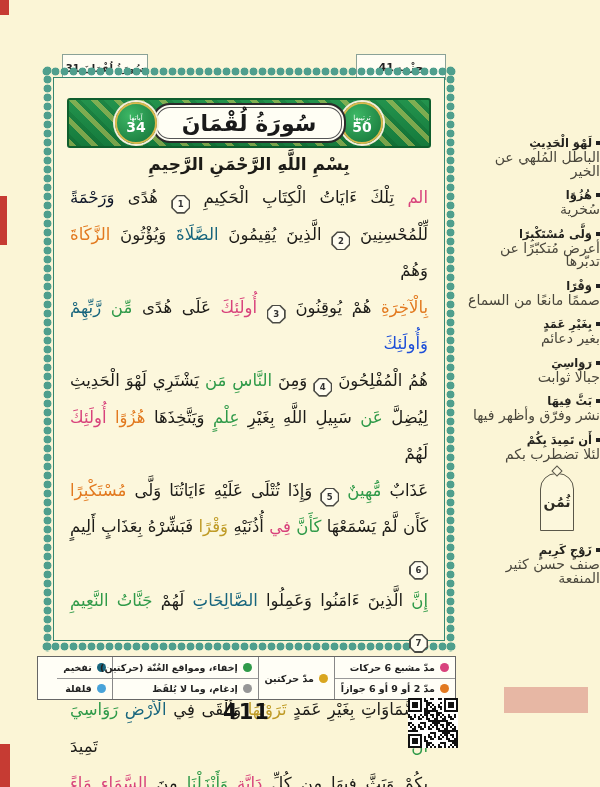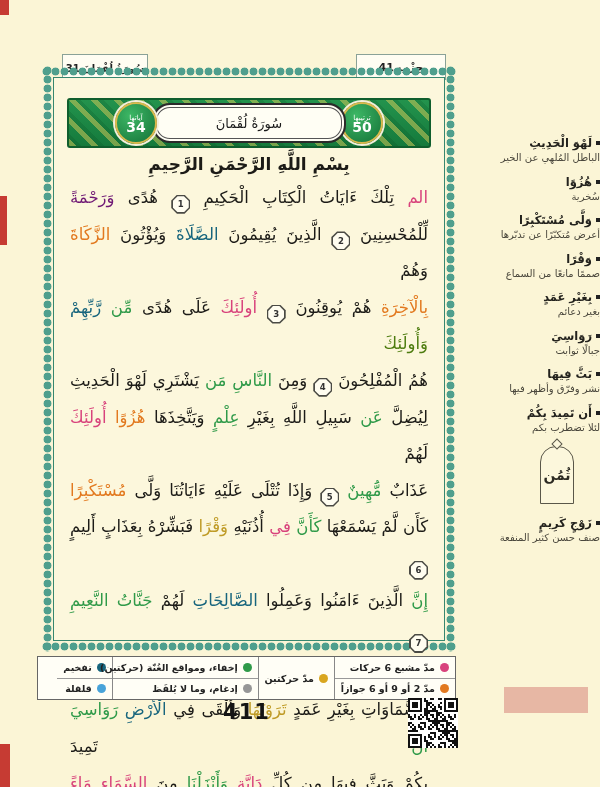--- a/index.html
+++ b/index.html
@@ -27,21 +27,21 @@
   .inner{position:absolute;inset:11px;border:1px solid #37876f;background:#fcf7dc;}
 
   
   .banner{position:absolute;left:13px;right:13px;top:20px;height:46px;background:
       repeating-linear-gradient(45deg,rgba(240,210,90,.45) 0 5px,rgba(0,60,20,.15) 5px 9px,transparent 9px 16px),
       linear-gradient(#23934d,#157a3c);
       border:2px solid #0f5e2d;border-radius:3px;display:flex;align-items:center;justify-content:center;}
   .cartouche{position:relative;width:190px;height:36px;background:#fffef4;border:2px solid #2a2a2a;
       border-radius:18px;box-shadow:inset 0 0 0 2px #fffef4, inset 0 0 0 3px #555;
       display:flex;align-items:center;justify-content:center;}
-  .cartouche .title{font-size:13px;font-weight:normal;color:#1a1a1a;direction:rtl;}
+  .cartouche .title{font-size:22px;font-weight:bold;color:#1a1a1a;direction:rtl;}
   .medal{position:absolute;top:50%;transform:translateY(-50%);width:38px;height:38px;border-radius:50%;
       background:radial-gradient(circle at 35% 30%,#3db765,#147238);border:2px solid #d9b84d;
       box-shadow:0 0 0 2px #f4efdd;display:flex;flex-direction:column;align-items:center;justify-content:center;color:#fff;direction:rtl;}
   .medal .ml{font-size:7px;line-height:8px;} .medal .mv{font-size:14px;font-weight:bold;line-height:11px;}
   .medal.right{right:46px;} .medal.left{left:46px;border-radius:21px;}
 
   
   .textwrap{position:absolute;left:16px;right:16px;top:70px;bottom:6px;direction:rtl;}
   .basmala{text-align:center;font-size:17px;line-height:32px;color:#1c1b17;font-weight:bold;}
   .qline{font-size:16.5px;line-height:36.6px;color:#1c1b17;text-align:justify;text-align-last:justify;white-space:normal;}
@@ -50,21 +50,21 @@
   .marker .min{display:flex;width:16px;height:16px;align-items:center;justify-content:center;
       clip-path:polygon(30% 0,70% 0,100% 30%,100% 70%,70% 100%,30% 100%,0 70%,0 30%);
       background:#fffdf0;font-size:8.5px;font-weight:bold;color:#333;}
 
   
   .margincol{position:absolute;left:468px;top:136px;width:138px;height:548px;direction:rtl;
       display:flex;flex-direction:column;gap:10px;padding-right:6px;box-sizing:border-box;}
   .gloss{text-align:right;}
   .gword{font-size:11.5px;font-weight:bold;color:#23221d;line-height:15px;}
   .gword .bul{display:inline-block;width:4px;height:4px;background:#222;margin-left:4px;vertical-align:2px;}
-  .gmean{font-size:10px;color:#4a473c;line-height:13.5px;}
+  .gmean{font-size:14px;color:#4a473c;line-height:13.5px;}
   .thumn{width:32px;height:56px;margin:2px 26px 2px 0;position:relative;border:1.2px solid #5a5749;
       border-radius:16px 16px 0 0;background:#fcf7dc;display:flex;align-items:center;justify-content:center;}
   .thumn::before{content:"";position:absolute;top:-7px;left:50%;width:6px;height:6px;background:#fcf7dc;
       border:1.2px solid #5a5749;transform:translateX(-50%) rotate(45deg);}
   .thumn span{font-size:14px;font-weight:bold;color:#2c2a22;}
 
   
   .legend{position:absolute;left:37px;top:656px;width:419px;height:44px;background:#fffef6;
       border:1px solid #666;display:flex;flex-direction:row-reverse;box-sizing:border-box;}
   .lcol{display:flex;flex-direction:column;box-sizing:border-box;}
@@ -111,27 +111,27 @@
           <span class="ml">آياتها</span>
           <span class="mv">34</span>
         </div>
       </div>
 
       <div class="textwrap">
         <div class="basmala">بِسْمِ اللَّهِ الرَّحْمَنِ الرَّحِيمِ</div>
         <div>
             <div class="qline"><span style="color: rgb(216, 67, 124);">الم</span> <span style="color: rgb(28, 27, 23);">تِلْكَ ءَايَاتُ الْكِتَابِ الْحَكِيمِ</span> <span class="marker">
                 <span class="min">1</span>
-              </span> <span style="color: rgb(28, 27, 23);">هُدًى</span> <span style="color: #701a75;">وَرَحْمَةً</span> </div>
+              </span> <span style="color: rgb(28, 27, 23);">هُدًى</span> <span style="color: #0f172a;">وَرَحْمَةً</span> </div>
             <div class="qline"><span style="color: rgb(28, 27, 23);">لِّلْمُحْسِنِينَ</span> <span class="marker">
                 <span class="min">2</span>
               </span> <span style="color: rgb(28, 27, 23);">الَّذِينَ يُقِيمُونَ</span> <span style="color: rgb(23, 101, 125);">الصَّلَاةَ</span> <span style="color: rgb(28, 27, 23);">وَيُؤْتُونَ</span> <span style="color: rgb(226, 121, 31);">الزَّكَاةَ</span> <span style="color: rgb(28, 27, 23);">وَهُمْ</span> </div>
             <div class="qline"><span style="color: rgb(226, 121, 31);">بِالْآخِرَةِ</span> <span style="color: rgb(28, 27, 23);">هُمْ يُوقِنُونَ</span> <span class="marker">
                 <span class="min">3</span>
-              </span> <span style="color: rgb(216, 67, 124);">أُولَئِكَ</span> <span style="color: rgb(28, 27, 23);">عَلَى هُدًى</span> <span style="color: rgb(47, 154, 73);">مِّن</span> <span style="color: rgb(23, 101, 125);">رَّبِّهِمْ</span> <span style="color: #4d7c0f; margin-top: 35px;">وَأُولَئِكَ</span> </div>
+              </span> <span style="color: rgb(216, 67, 124);">أُولَئِكَ</span> <span style="color: rgb(28, 27, 23);">عَلَى هُدًى</span> <span style="color: rgb(47, 154, 73);">مِّن</span> <span style="color: rgb(23, 101, 125);">رَّبِّهِمْ</span> <span style="color: #1d4ed8; margin-top: 35px;">وَأُولَئِكَ</span> </div>
             <div class="qline"><span style="color: rgb(28, 27, 23);">هُمُ الْمُفْلِحُونَ</span> <span class="marker">
                 <span class="min">4</span>
               </span> <span style="color: rgb(28, 27, 23);">وَمِنَ</span> <span style="color: rgb(47, 154, 73);">النَّاسِ</span> <span style="color: rgb(47, 154, 73);">مَن</span> <span style="color: rgb(28, 27, 23);">يَشْتَرِي لَهْوَ الْحَدِيثِ</span> </div>
             <div class="qline"><span style="color: rgb(28, 27, 23);">لِيُضِلَّ</span> <span style="color: rgb(47, 154, 73);">عَن</span> <span style="color: rgb(28, 27, 23);">سَبِيلِ اللَّهِ بِغَيْرِ</span> <span style="color: rgb(47, 154, 73);">عِلْمٍ</span> <span style="color: rgb(28, 27, 23);">وَيَتَّخِذَهَا</span> <span style="color: rgb(226, 121, 31);">هُزُوًا</span> <span style="color: rgb(216, 67, 124);">أُولَئِكَ</span> <span style="color: rgb(28, 27, 23);">لَهُمْ</span> </div>
             <div class="qline"><span style="color: rgb(28, 27, 23);">عَذَابٌ</span> <span style="color: rgb(47, 154, 73);">مُّهِينٌ</span> <span class="marker">
                 <span class="min">5</span>
               </span> <span style="color: rgb(28, 27, 23);">وَإِذَا تُتْلَى عَلَيْهِ ءَايَاتُنَا وَلَّى</span> <span style="color: rgb(226, 121, 31);">مُسْتَكْبِرًا</span> </div>
             <div class="qline"><span style="color: rgb(28, 27, 23);">كَأَن لَّمْ يَسْمَعْهَا</span> <span style="color: rgb(47, 154, 73);">كَأَنَّ</span> <span style="color: rgb(216, 67, 124);">فِي</span> <span style="color: rgb(28, 27, 23);">أُذُنَيْهِ</span> <span style="color: rgb(191, 155, 38);">وَقْرًا</span> <span style="color: rgb(28, 27, 23);">فَبَشِّرْهُ بِعَذَابٍ أَلِيمٍ</span> <span class="marker">
                 <span class="min">6</span>
               </span> </div>

